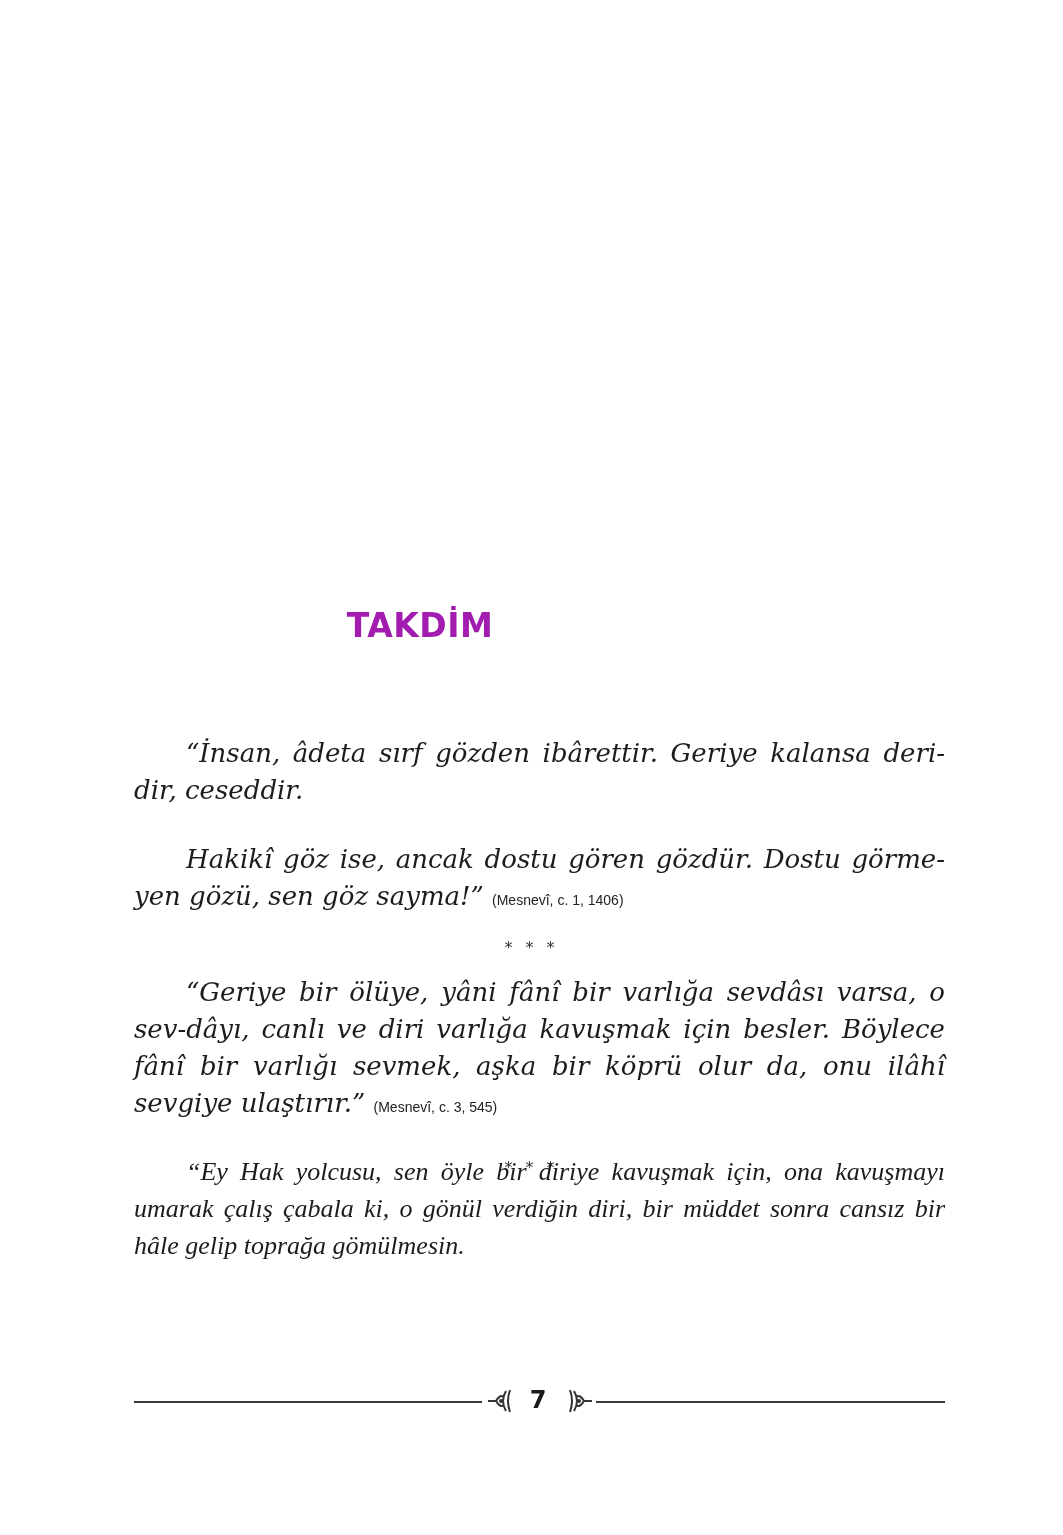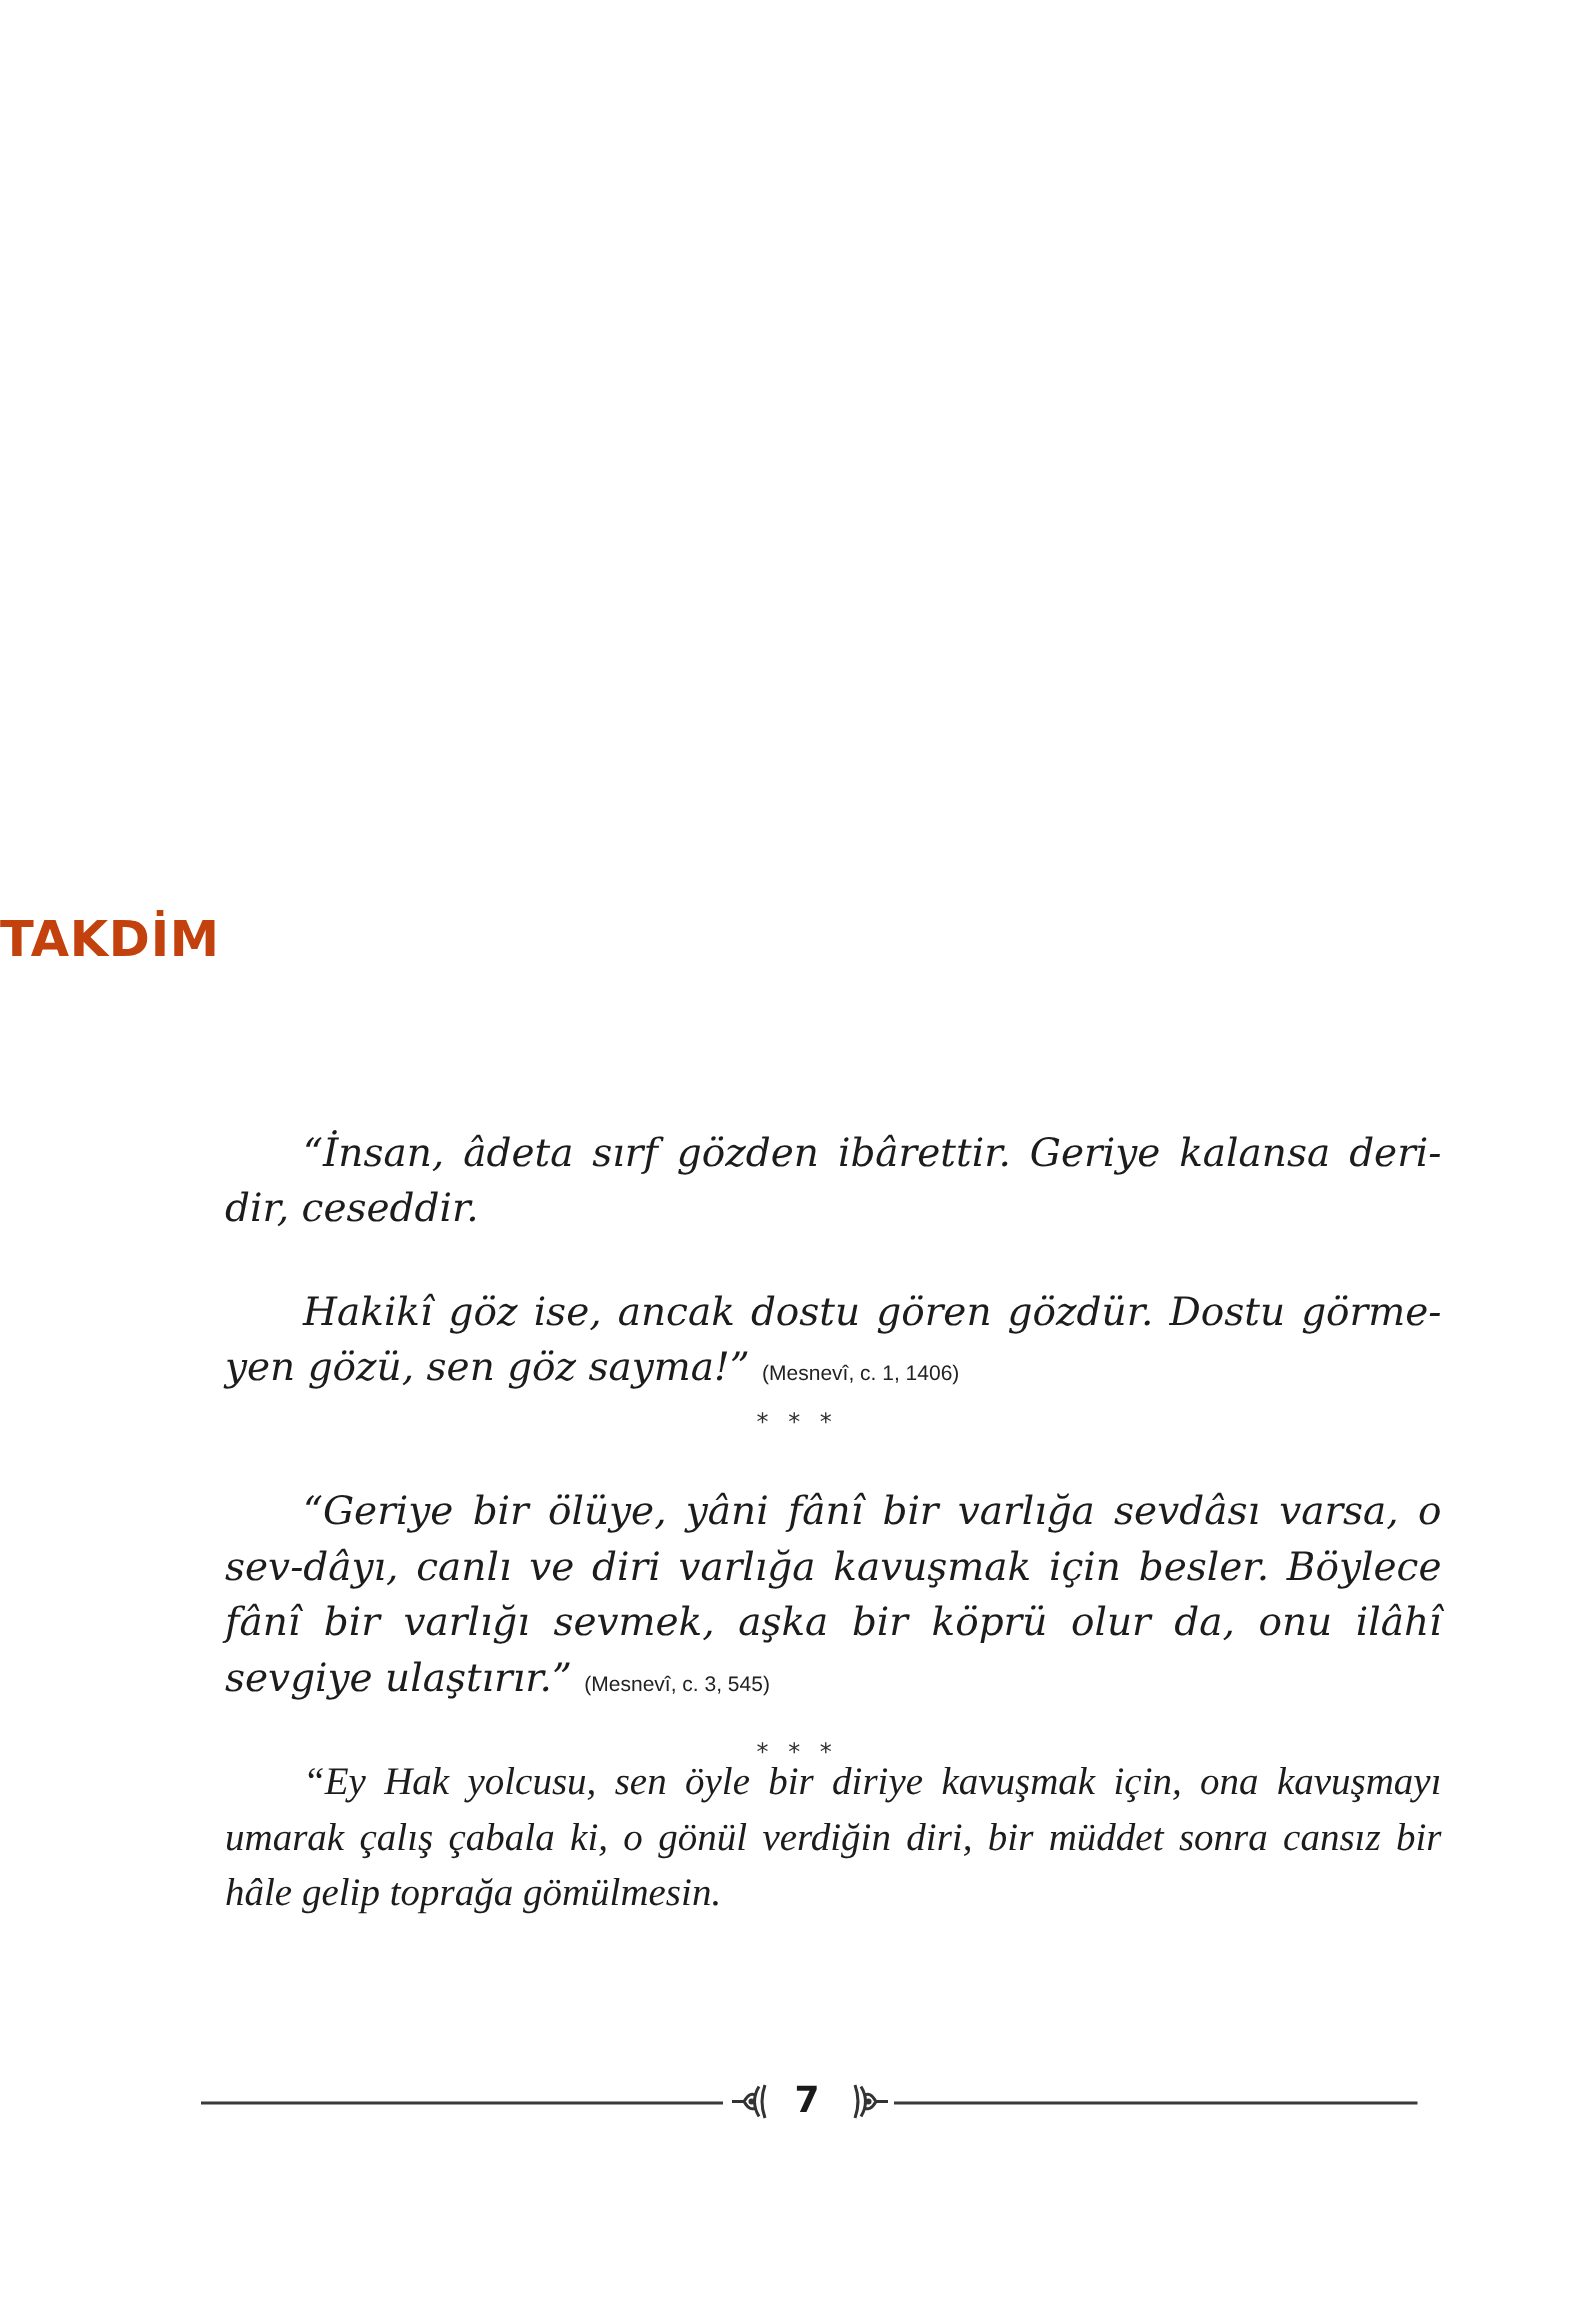--- a/index.html
+++ b/index.html
@@ -1,25 +1,25 @@
 <!DOCTYPE html>
 <html><head>
 <meta charset="utf-8">
 <style>
   html, body { margin: 0; padding: 0; background: #ffffff; }
   body { width: 1063px; height: 1535px; position: relative; overflow: hidden; color: #1c1c1c; }
   .title {
-    position: absolute; left: 0; width: 840px; top: 606px; 
+    position: absolute; left: 0; width: 840px; top: 606px; text-align: center;
     font-family: "DejaVu Sans", sans-serif; font-weight: bold; font-size: 33px; letter-spacing: 0.5px;
-    color: #c2410c;
+    color: #a21caf;
   }
   .para {
     position: absolute; left: 134px; width: 811px;
     font-family: "DejaVu Serif", serif; font-style: italic; font-size: 26px; line-height: 37px;
-    color: #1c1c1c; margin: 16px; text-align: justify; text-align-last: left;
+    color: #1c1c1c; margin: 0; text-align: justify; text-align-last: left;
   }
   .para .indent { display: inline-block; width: 52px; }
   .cite { font-family: "Liberation Sans", sans-serif; font-style: normal; font-size: 14px; color: #222; }
   .stars {
     position: absolute; left: 0; width: 1063px; text-align: center;
     font-family: "DejaVu Sans", sans-serif; font-size: 16px; letter-spacing: 4px; color: #333;
   }
   .footer-line { position: absolute; top: 1401px; height: 2px; background: #3a3a3a; }
   .ornament { position: absolute; top: 1388px; font-family: "DejaVu Sans", sans-serif; font-size: 20px; color: #333; }
   .page-num {

